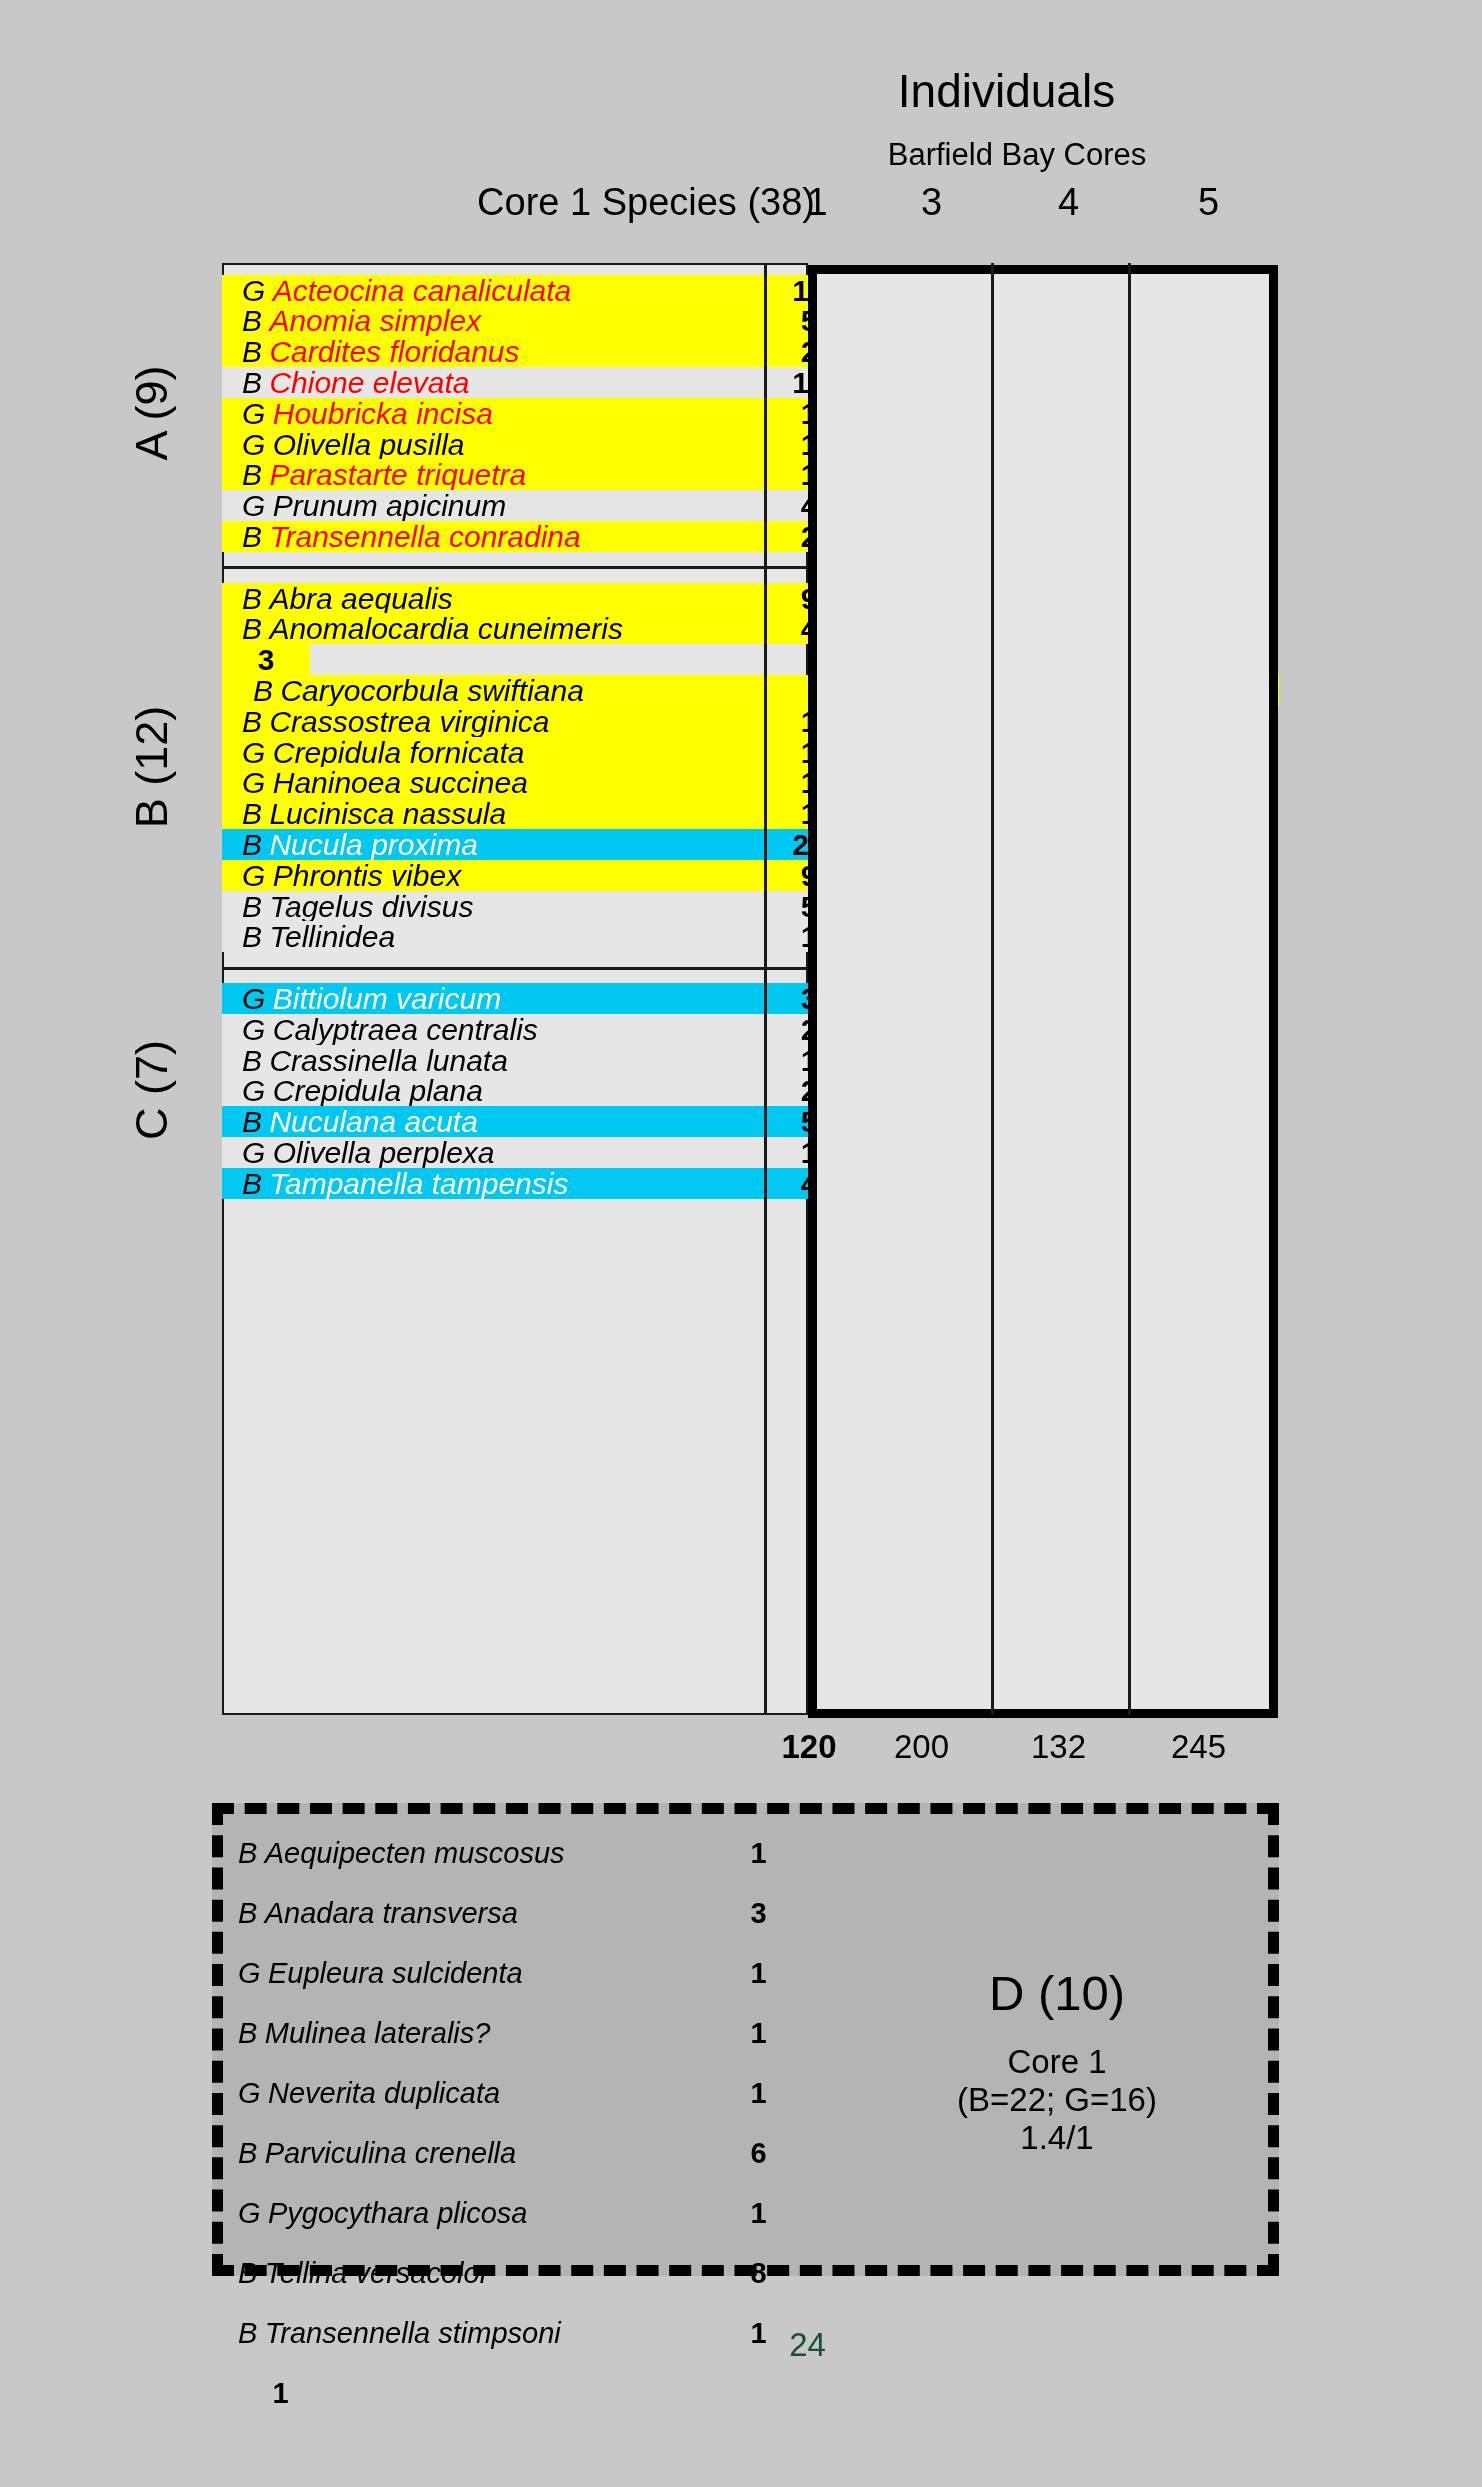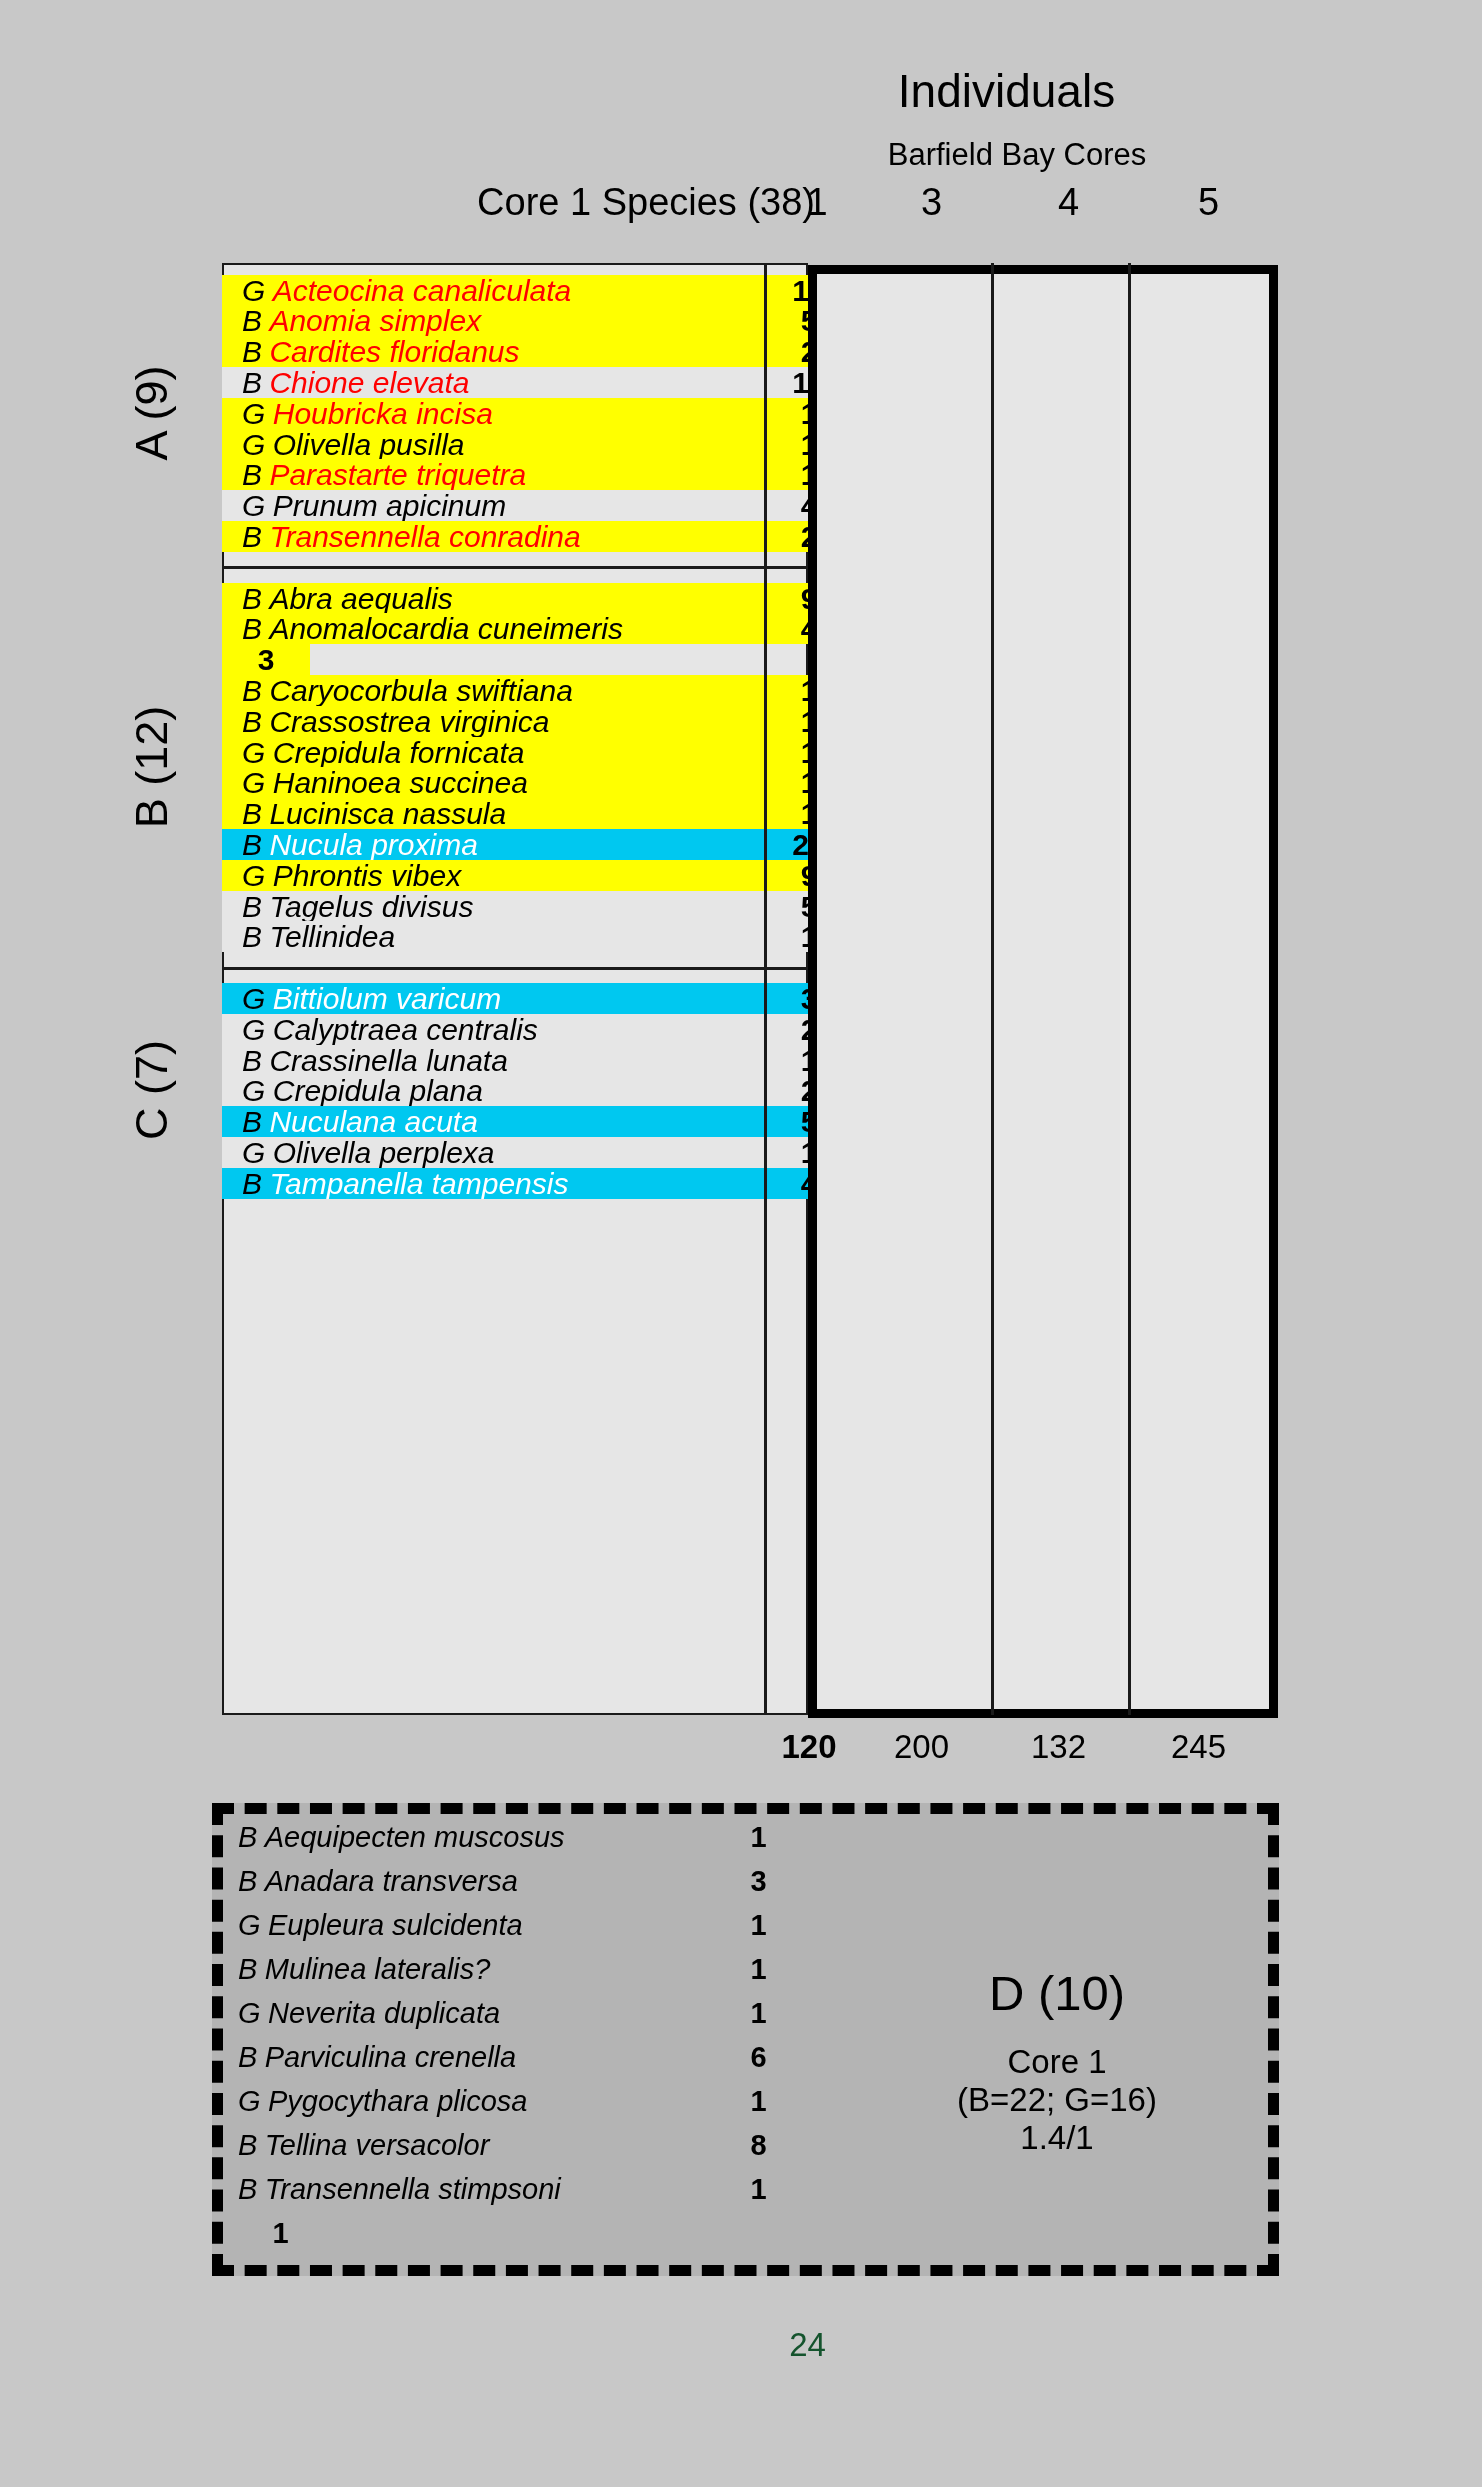--- a/index.html
+++ b/index.html
@@ -198,20 +198,21 @@
   #d-list {
     position: absolute;
     left: 238px;
     top: 1815px;
     width: 637px;
   }
   .d-row {
     height: 44px;
     display: flex;
     align-items: center;
+    margin-top: 16px;
   }
   .d-name {
     width: 478px;
     font-size: 29px;
     font-style: italic;
     color: #000;
     white-space: nowrap;
   }
   .d-val {
     width: 85px;
@@ -355,21 +356,21 @@
         <div class="cell cell-num c5" style="width: 143px;">50</div>
       </div>
       <div class="row bg-yellow" style="top: 381px; flex-direction: column;">
         <div class="cell cell-species" style="width: 543px;"><span class="gb sp-black">G</span><span class="sp-black">Astyris lunata</span></div>
         <div class="cell cell-num c1" style="width: 88px;">3</div>
         <div class="cell cell-num c3" style="width: 137px;">2</div>
         <div class="cell cell-num c4" style="width: 137px;">6</div>
         <div class="cell cell-num c5" style="width: 143px;"></div>
       </div>
       <div class="row bg-yellow" style="top: 412px;">
-        <div class="cell cell-species" style="width: 543px;"><span class="gb sp-black">B</span><span class="sp-black">Caryocorbula swiftiana</span></div>
+        <div class="cell cell-species" style="width: 543px; margin-left: 11px;"><span class="gb sp-black">B</span><span class="sp-black">Caryocorbula swiftiana</span></div>
         <div class="cell cell-num c1" style="width: 88px;">1</div>
         <div class="cell cell-num c3" style="width: 137px;">5</div>
         <div class="cell cell-num c4" style="width: 137px;">9</div>
         <div class="cell cell-num c5" style="width: 143px;"></div>
       </div>
       <div class="row bg-yellow" style="top: 443px;">
         <div class="cell cell-species" style="width: 543px;"><span class="gb sp-black">B</span><span class="sp-black">Crassostrea virginica</span></div>
         <div class="cell cell-num c1" style="width: 88px;">1</div>
         <div class="cell cell-num c3" style="width: 137px;"></div>
         <div class="cell cell-num c4" style="width: 137px;">1</div>

